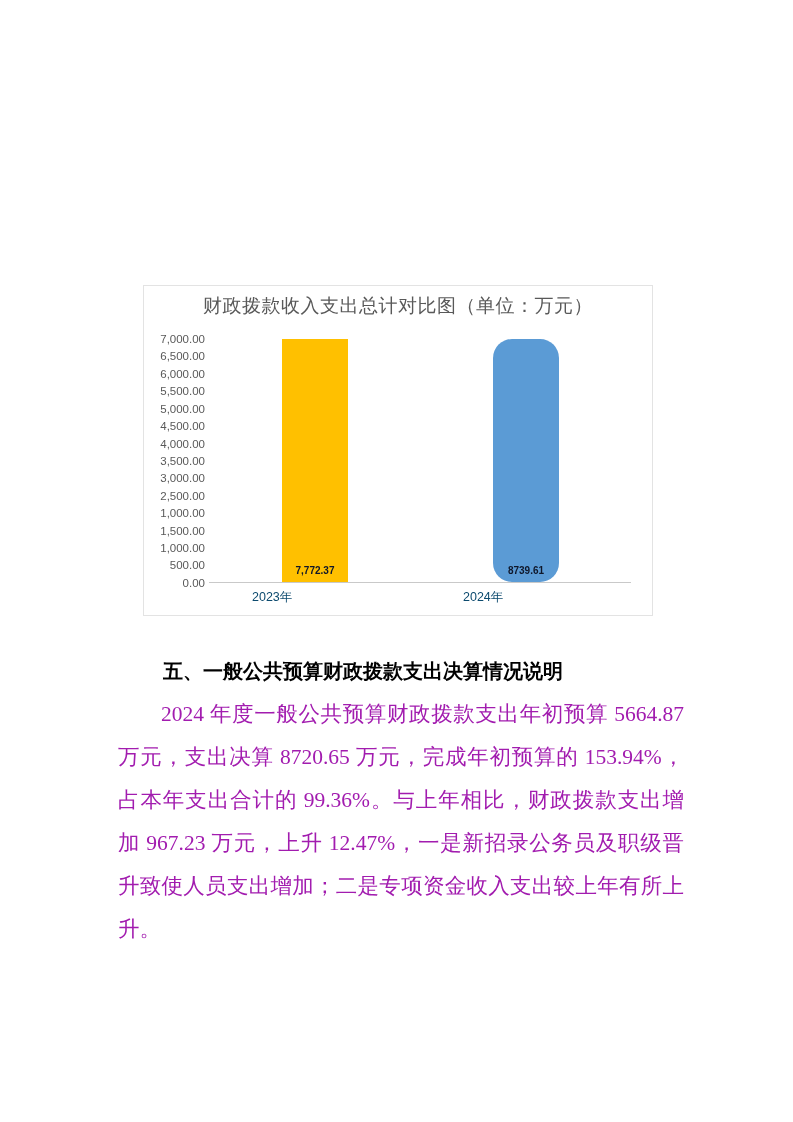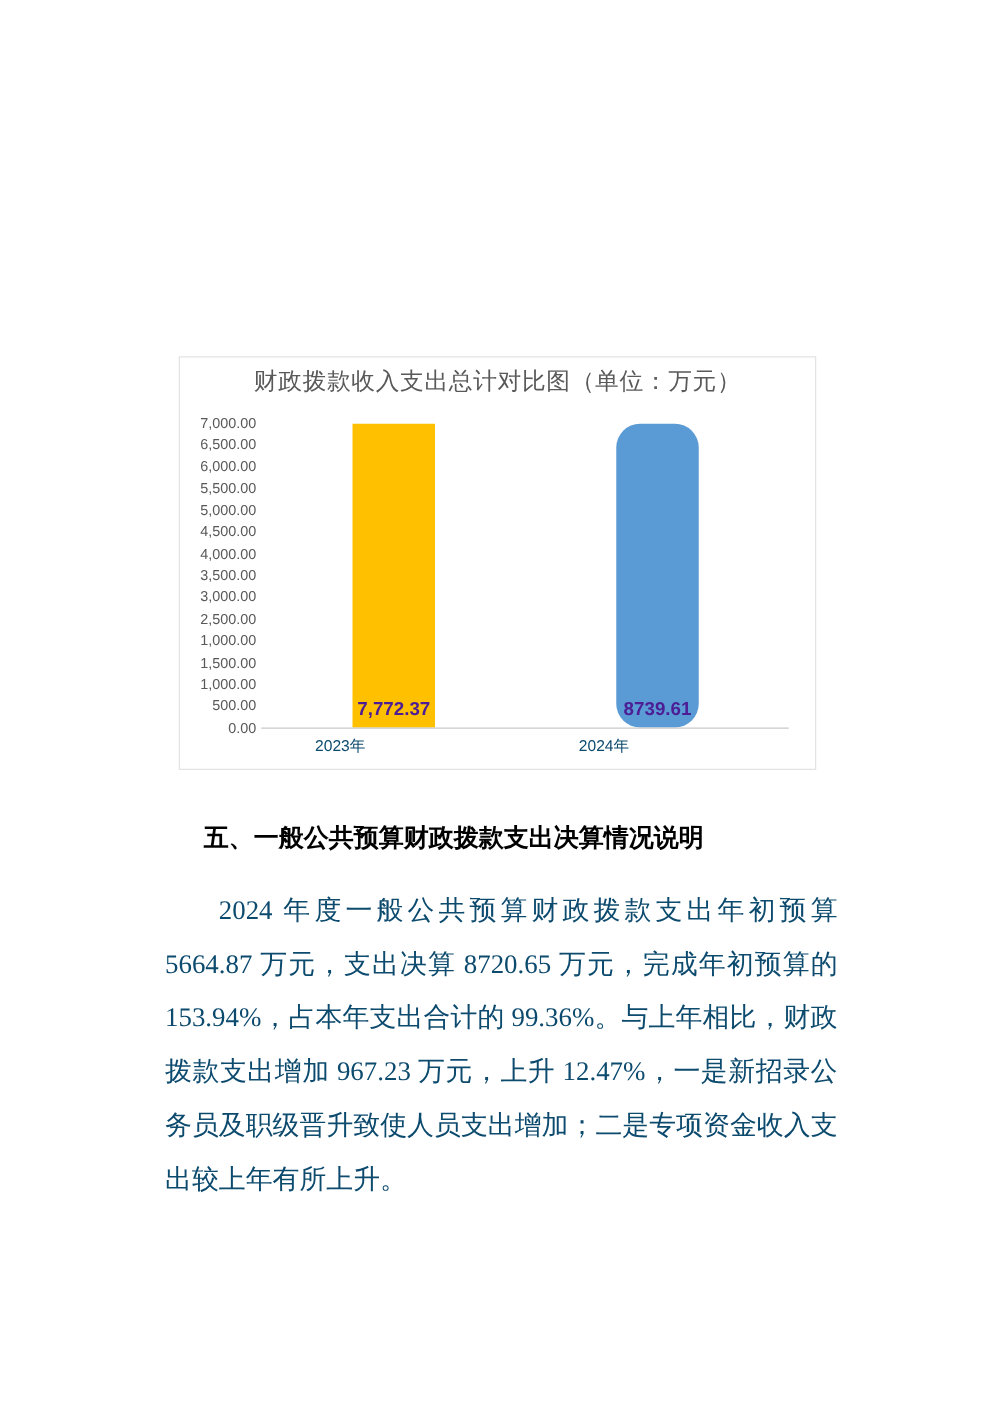--- a/index.html
+++ b/index.html
@@ -30,40 +30,40 @@
   .axis-line {
     position:absolute; left:65px; top:296px; width:422px; height:1px;
     background:#c9c9c9;
   }
   .bar { position:absolute; top:53px; width:66px; height:243px; }
   .bar-2023 { left:138px; background:#FFC000; }
   .bar-2024 { left:349px; background:#5B9BD5;border-radius:19px; }
   .bar-value {
     position:absolute; bottom:6px; left:-30px; right:-30px;
     text-align:center; font-family:"Liberation Sans", sans-serif;
-    font-weight:bold; font-size:15px; color:#4c1d95; white-space:nowrap;
+    font-weight:bold; font-size:10px; color:#0f172a; white-space:nowrap;
   }
   .cat-label {
     position:absolute; top:303px; width:126px; text-align:left;
     font-family:"Liberation Sans", sans-serif; font-size:12.5px;
     line-height:16px; color:#0c4a6e;
   }
   .cat-2023 { left:108px; }
   .cat-2024 { left:319px; }
 
   
   .section { position:absolute; left:118px; top:650px; width:566px; }
   .section-heading {
     margin:0; font-family:"Liberation Sans", sans-serif; font-weight:bold;
     font-size:20px; line-height:43px; color:#000000; text-indent:45px;
     white-space:nowrap;
   }
   .body-paragraph {
-    margin:14px; font-family:"Liberation Serif", serif;
-    font-size:21.5px; line-height:43px; color:#0c4a6e;
+    margin:0; font-family:"Liberation Serif", serif;
+    font-size:21.5px; line-height:43px; color:#a21caf;
     text-align:justify; text-indent:2em;
   }
 </style>
 </head>
 <body>
 
 <div class="page">
 
   <div class="chart-frame">
     <div class="chart-title">财政拨款收入支出总计对比图（单位：万元）</div>

